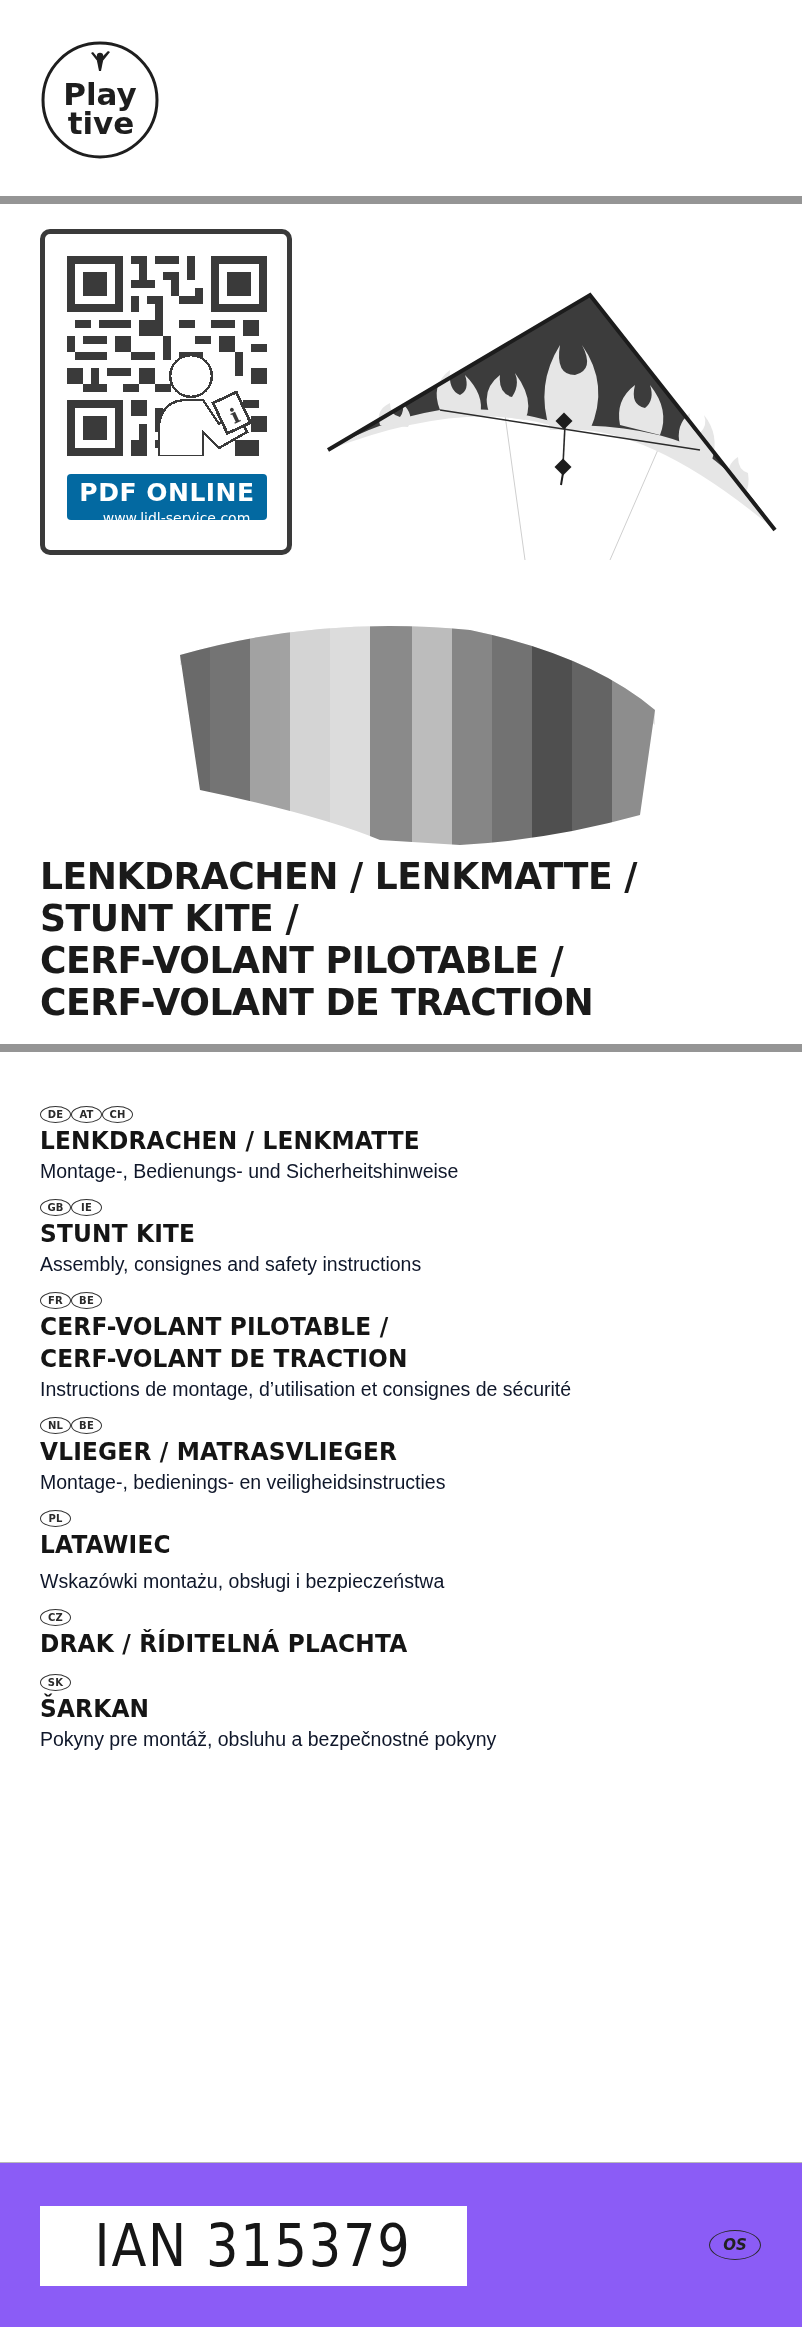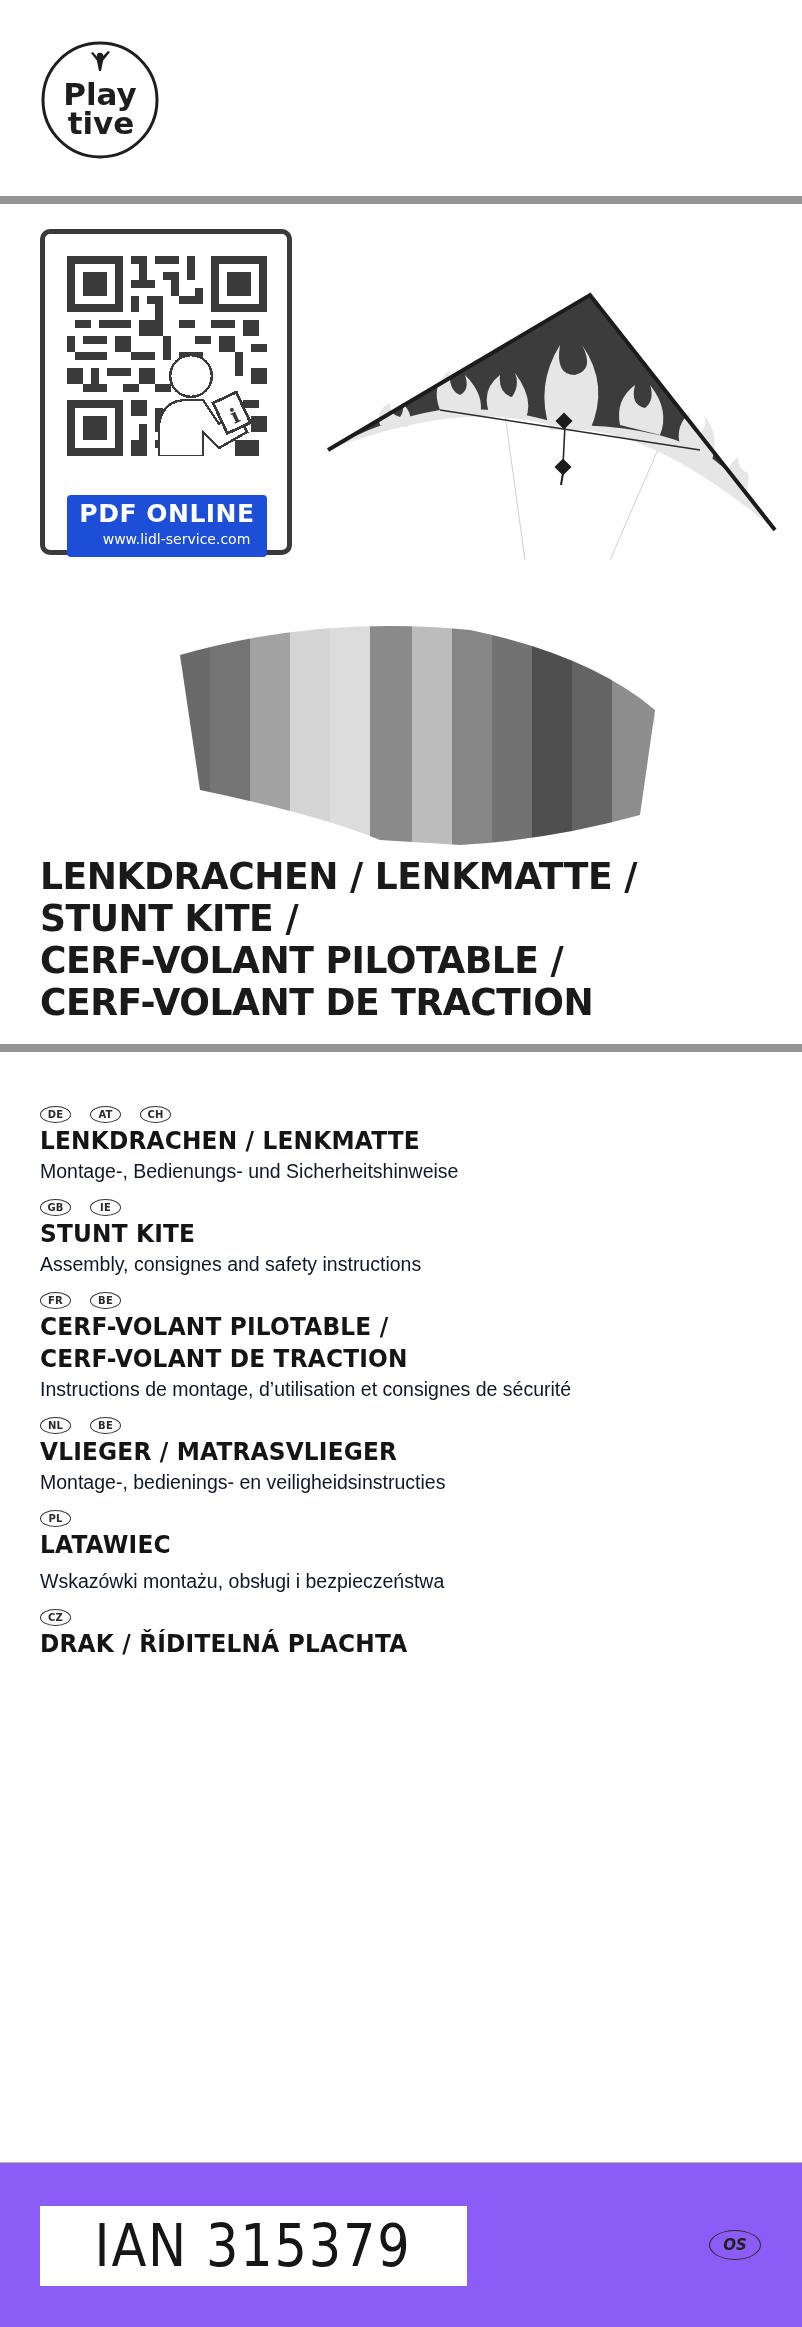--- a/index.html
+++ b/index.html
@@ -12,36 +12,36 @@
   #logo { left: 40px; top: 40px; width: 120px; height: 120px; }
 
   
   .rule { position: absolute; left: 0; width: 802px; height: 8px; background: #959595; }
   #rule-top { top: 196px; }
   #rule-mid { top: 1044px; }
 
   
   #qr-card { left: 40px; top: 229px; width: 252px; height: 326px; border: 5px solid #3a3a3a; border-radius: 10px; background: #fff; }
   #qr-svg { position: absolute; left: 22px; top: 22px; width: 200px; height: 200px; }
-  #qr-banner { position: absolute; left: 22px; top: 240px; width: 200px; height: 62px; background: #1d4ed8; border-radius: 4px; color: #fff; text-align: center; margin-top: 21px; }
+  #qr-banner { position: absolute; left: 22px; top: 240px; width: 200px; height: 46px; background: #0369a1; border-radius: 4px; color: #fff; text-align: center; }
   #qr-banner .t1 { font-family: "DejaVu Sans", sans-serif; font-weight: bold; font-size: 25px; line-height: 30px; padding-top: 4px; letter-spacing: 0.5px; }
   #qr-banner .t2 { font-family: "DejaVu Sans", sans-serif; font-size: 14px; line-height: 20px; padding-left: 19px; }
 
   
   #stunt-kite { left: 320px; top: 275px; width: 470px; height: 285px; }
   #traction-kite { left: 170px; top: 615px; width: 490px; height: 230px; }
 
   
   #main-title { left: 40px; top: 855px; width: 740px; font-family: "DejaVu Sans", sans-serif; font-weight: bold; font-size: 38px; line-height: 42px; letter-spacing: -0.5px; color: #1a1a1a; transform: scaleX(0.95); transform-origin: left top; }
   #main-title .line { display: block; white-space: nowrap; }
 
   
   #lang-list { left: 40px; top: 1103px; width: 740px; }
   .lang-block { margin-bottom: 11px; }
-  .badges { display: flex; gap: 19px; height: 22px; align-items: center; }
+  .badges { display: flex; gap: 0; height: 22px; align-items: center; }
   .badge { display: inline-flex; align-items: center; justify-content: center; height: 17px; min-width: 31px; padding: 0 6px; border: 1.3px solid #333; border-radius: 50%; font-size: 10px; font-weight: bold; color: #2a2a2a; letter-spacing: 0.2px; }
   .lang-title { font-family: "DejaVu Sans", sans-serif; font-weight: bold; font-size: 25px; line-height: 32px; color: #151515; letter-spacing: 0.2px; transform: scaleX(0.93); transform-origin: left; white-space: nowrap; }
   .lang-sub { font-family: "Liberation Sans", sans-serif; font-size: 19.5px; line-height: 28px; color: #0f172a; white-space: nowrap; }
 
   
   #footer { left: 0; top: 2162px; width: 802px; height: 165px; background: #8b5cf6; border-top: 1px solid #b9b9b9; }
   #ian-box { position: absolute; left: 40px; top: 43px; width: 427px; height: 80px; background: #ffffff; display: flex; align-items: center; justify-content: center; }
   #ian-text { font-family: "DejaVu Sans", sans-serif; font-size: 58px; font-weight: normal; color: #161616; letter-spacing: 2px; transform: scaleX(0.88); }
   #os-badge { position: absolute; left: 709px; top: 67px; width: 52px; height: 30px; border: 1.5px solid #2a2a2a; border-radius: 50%; display: flex; align-items: center; justify-content: center; font-size: 15px; font-weight: bold; color: #222; font-style: italic; }
 </style>
@@ -243,20 +243,27 @@
     <div class="lang-sub">Wskazówki montażu, obsługi i bezpieczeństwa</div>
   </div>
 
   <div class="lang-block">
     <div class="badges">
       <span class="badge">CZ</span>
     </div>
     <div class="lang-title">DRAK / ŘÍDITELNÁ PLACHTA</div>
   </div>
 
+  <div class="lang-block">
+    <div class="badges">
+      <span class="badge">SK</span>
+    </div>
+    <div class="lang-title">ŠARKAN</div>
+    <div class="lang-sub">Pokyny pre montáž, obsluhu a bezpečnostné pokyny</div>
+  </div>
 </div>
 
 <div id="footer" class="abs">
   <div id="ian-box">
     <span id="ian-text">IAN 315379</span>
   </div>
   <div id="os-badge">OS</div>
 </div>
 
 </body></html>

